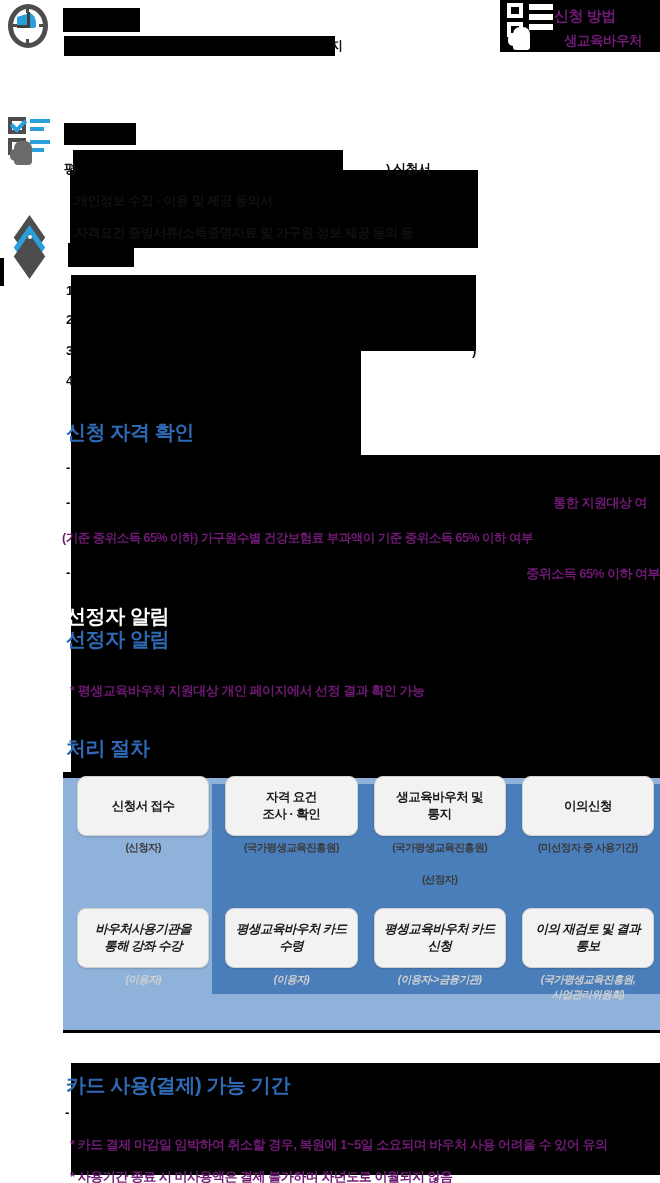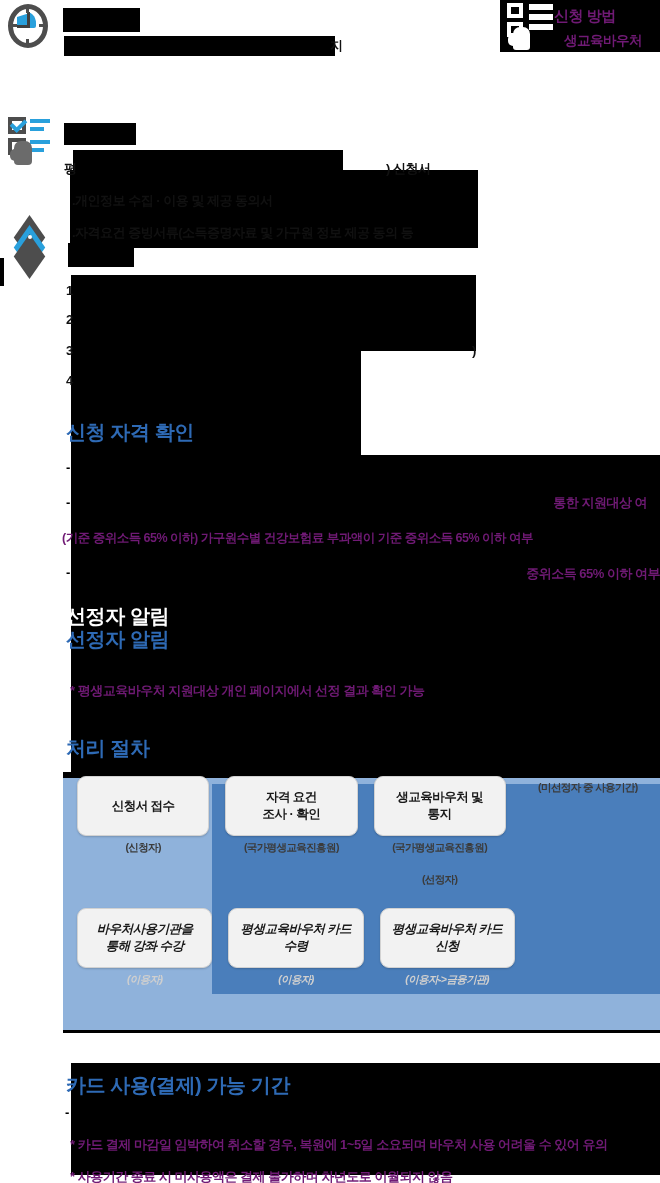--- a/index.html
+++ b/index.html
@@ -243,39 +243,46 @@
 조사 · 확인</div>
         <div class="flow-cap">(국가평생교육진흥원)</div>
       </div>
       <div class="flow-cell">
         <div class="flow-box" style="white-space:pre-line">생교육바우처 및
 통지</div>
         <div class="flow-cap">(국가평생교육진흥원)</div>
         <div class="flow-cap" style="margin-top:18px;">(선정자)</div>
       </div>
       <div class="flow-cell">
+        <div class="flow-box">이의신청</div>
         <div class="flow-cap">(미선정자 중 사용기간)</div>
       </div>
     </div>
 
     <div class="flow-row" style="top:136px;font-style:italic;">
       <div class="flow-cell">
         <div class="flow-box" style="white-space:pre-line">바우처사용기관을
 통해 강좌 수강</div>
         <div class="flow-cap onblack">(이용자)</div>
       </div>
       <div class="flow-cell">
         <div class="flow-box" style="white-space:pre-line">평생교육바우처 카드
 수령</div>
         <div class="flow-cap onblack">(이용자)</div>
       </div>
       <div class="flow-cell">
         <div class="flow-box" style="white-space:pre-line">평생교육바우처 카드
 신청</div>
         <div class="flow-cap onblack">(이용자-&gt;금융기관)</div>
+      </div>
+      <div class="flow-cell">
+        <div class="flow-box" style="white-space:pre-line">이의 재검토 및 결과
+통보</div>
+        <div class="flow-cap onblack">(국가평생교육진흥원,</div>
+        <div class="flow-cap onblack" style="margin-top:1px;">사업관리위원회)</div>
       </div>
     </div>
   </div>
 
   <div class="redact" style="left:71px;top:1063px;width:589px;height:112px;"></div>
   <div class="sec-title" style="left:66px;top:1072px;color:#2E6AB5;z-index:9;">카드 사용(결제) 가능 기간</div>
   <span class="body-txt" style="left:65px;top:1105px;z-index:9;color:#000;">-</span>
   <span class="body-txt white" style="left:70px;top:1136px;z-index:9;">* 카드 결제 마감일 임박하여 취소할 경우, 복원에 1~5일 소요되며 바우처 사용 어려울 수 있어 유의</span>
   <span class="body-txt white" style="left:70px;top:1168px;z-index:9;">* 사용기간 종료 시 미사용액은 결제 불가하며 차년도로 이월되지 않음</span>
 

